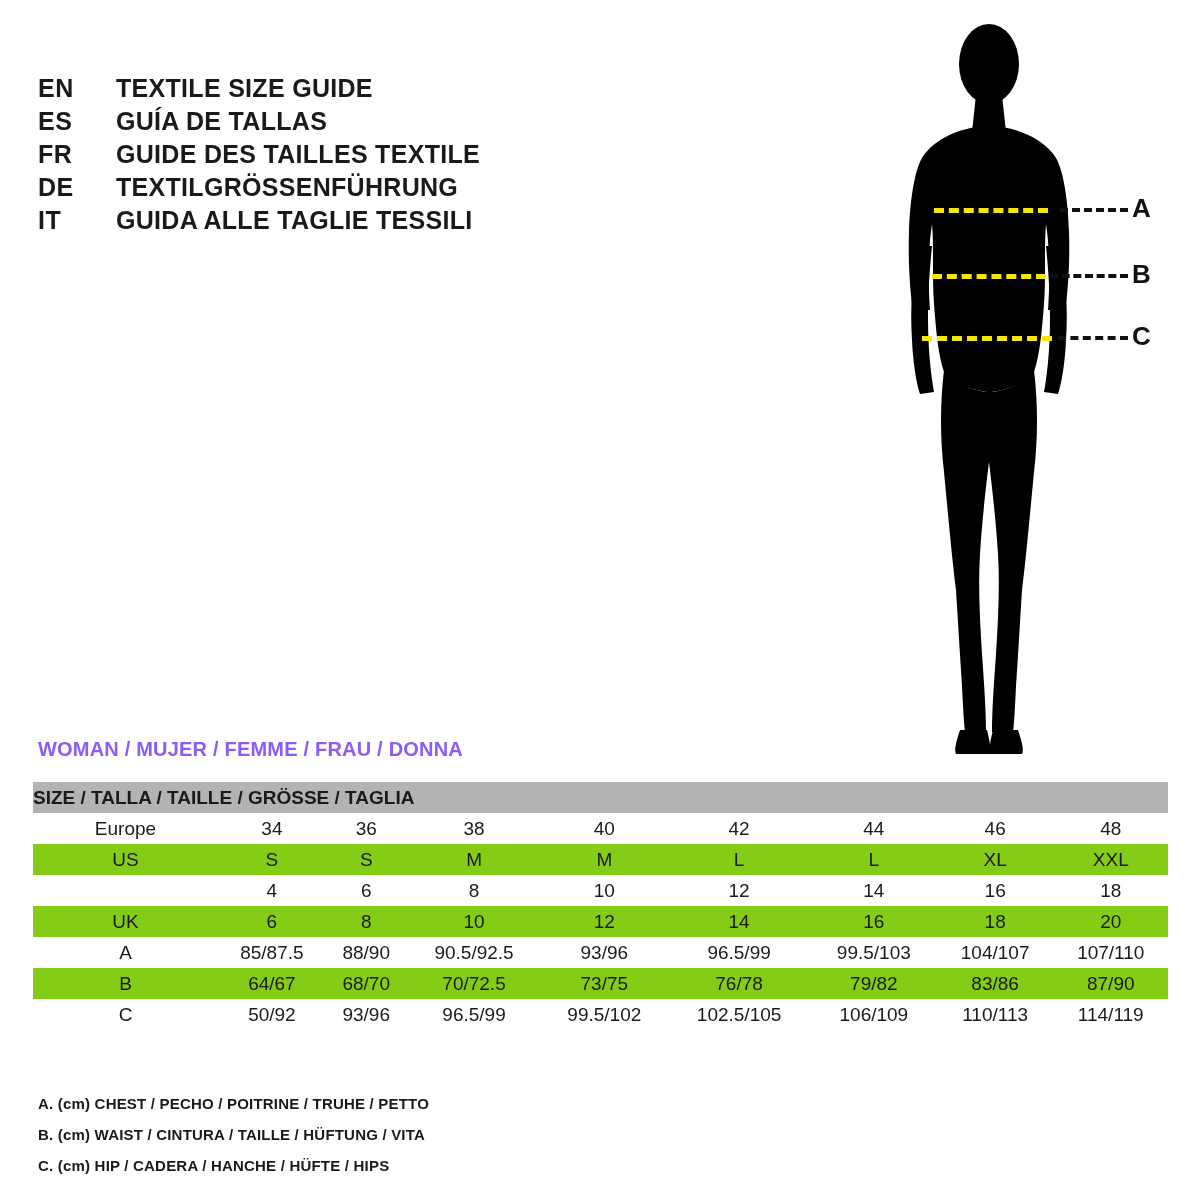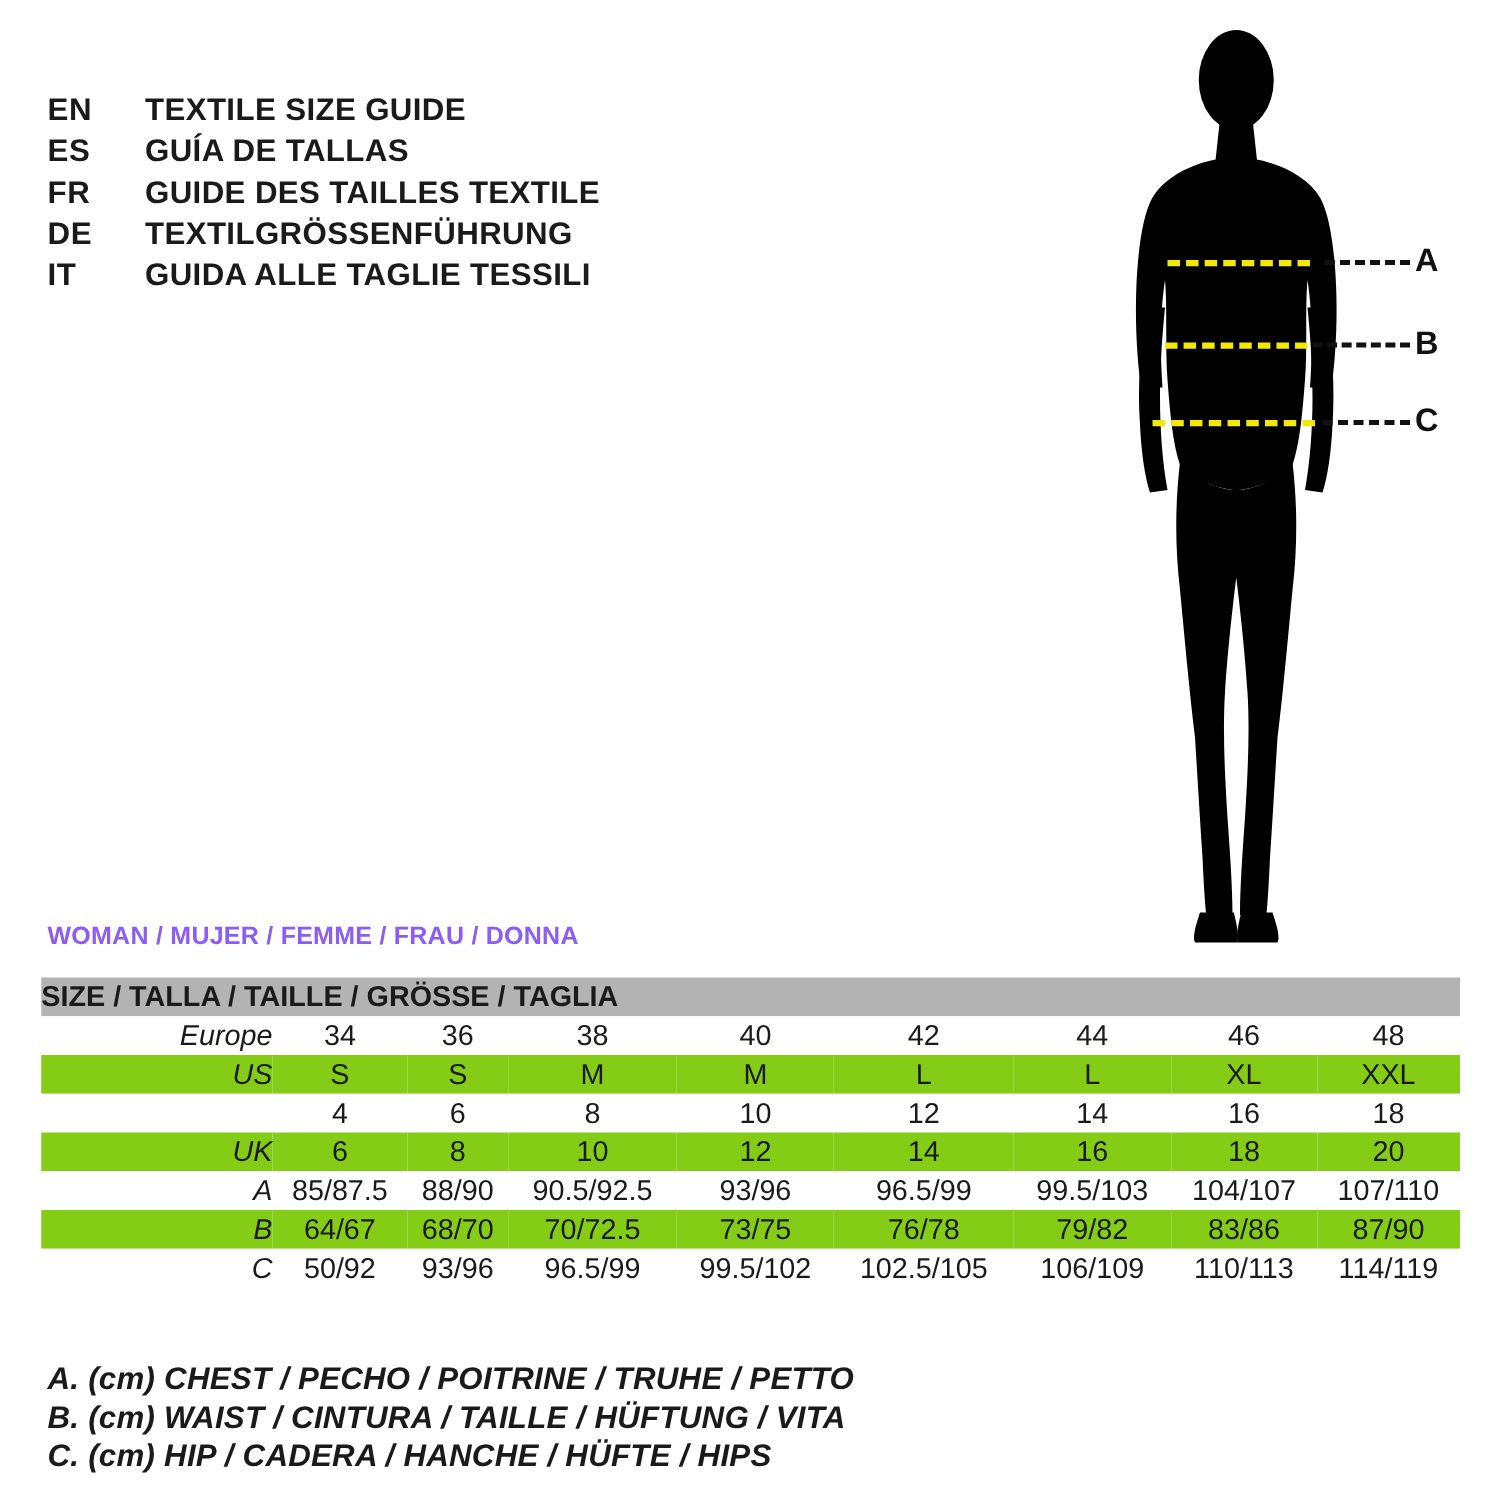--- a/index.html
+++ b/index.html
@@ -84,60 +84,58 @@
     font-weight: bold;
     letter-spacing: 0.2px;
     color: #8b5cf6;
   }
   #size-table {
     position: absolute;
     left: 33px;
     top: 782px;
     width: 1135px;
     border-collapse: collapse;
-    font-size: 23px;
+    font-size: 19px;
     color: #1a1a1a;
   }
   #size-table td {
     height: 31px;
     padding: 0;
     vertical-align: middle;
   }
   .hdr-row td {
     background: #b3b3b3;
     font-weight: bold;
     padding-left: 8px;
     height: 32px;
   }
   .row-alt td { background: #84cc16; }
   .row-plain td { background: #ffffff; }
   .lbl-cell {
     padding-left: 8px;
-    text-align: right;
+    text-align: center;
     width: 185px;
-    font-style: italic;
   }
   .val-cell { text-align: center; }
 
   
   #footnotes {
     position: absolute;
     left: 38px;
     top: 1088px;
     width: 900px;
   }
   .footnote {
-    font-size: 25px;
+    font-size: 15px;
     font-weight: bold;
     letter-spacing: 0.2px;
     color: #1a1a1a;
     height: 31px;
     line-height: 31px;
     white-space: nowrap;
-    font-style: italic;
   }
 </style>
 </head>
 <body>
 
 <div id="lang-block">
   <div class="lang-row">
     <span class="lang-code">EN</span>
     <span class="lang-title">TEXTILE SIZE GUIDE</span>
   </div>

